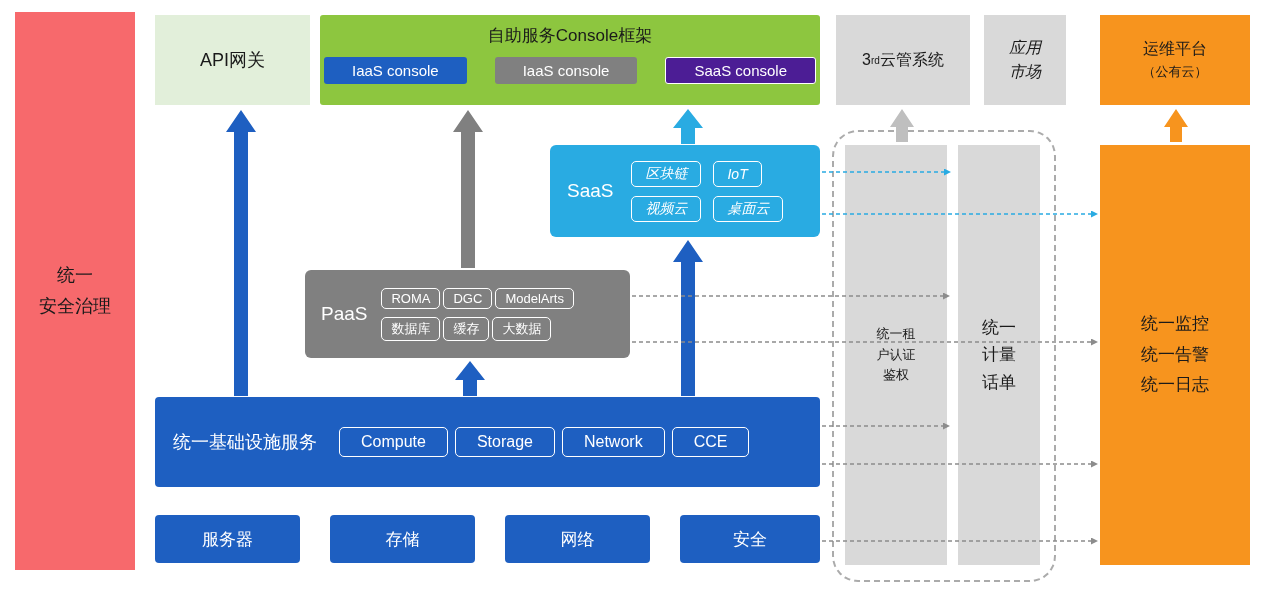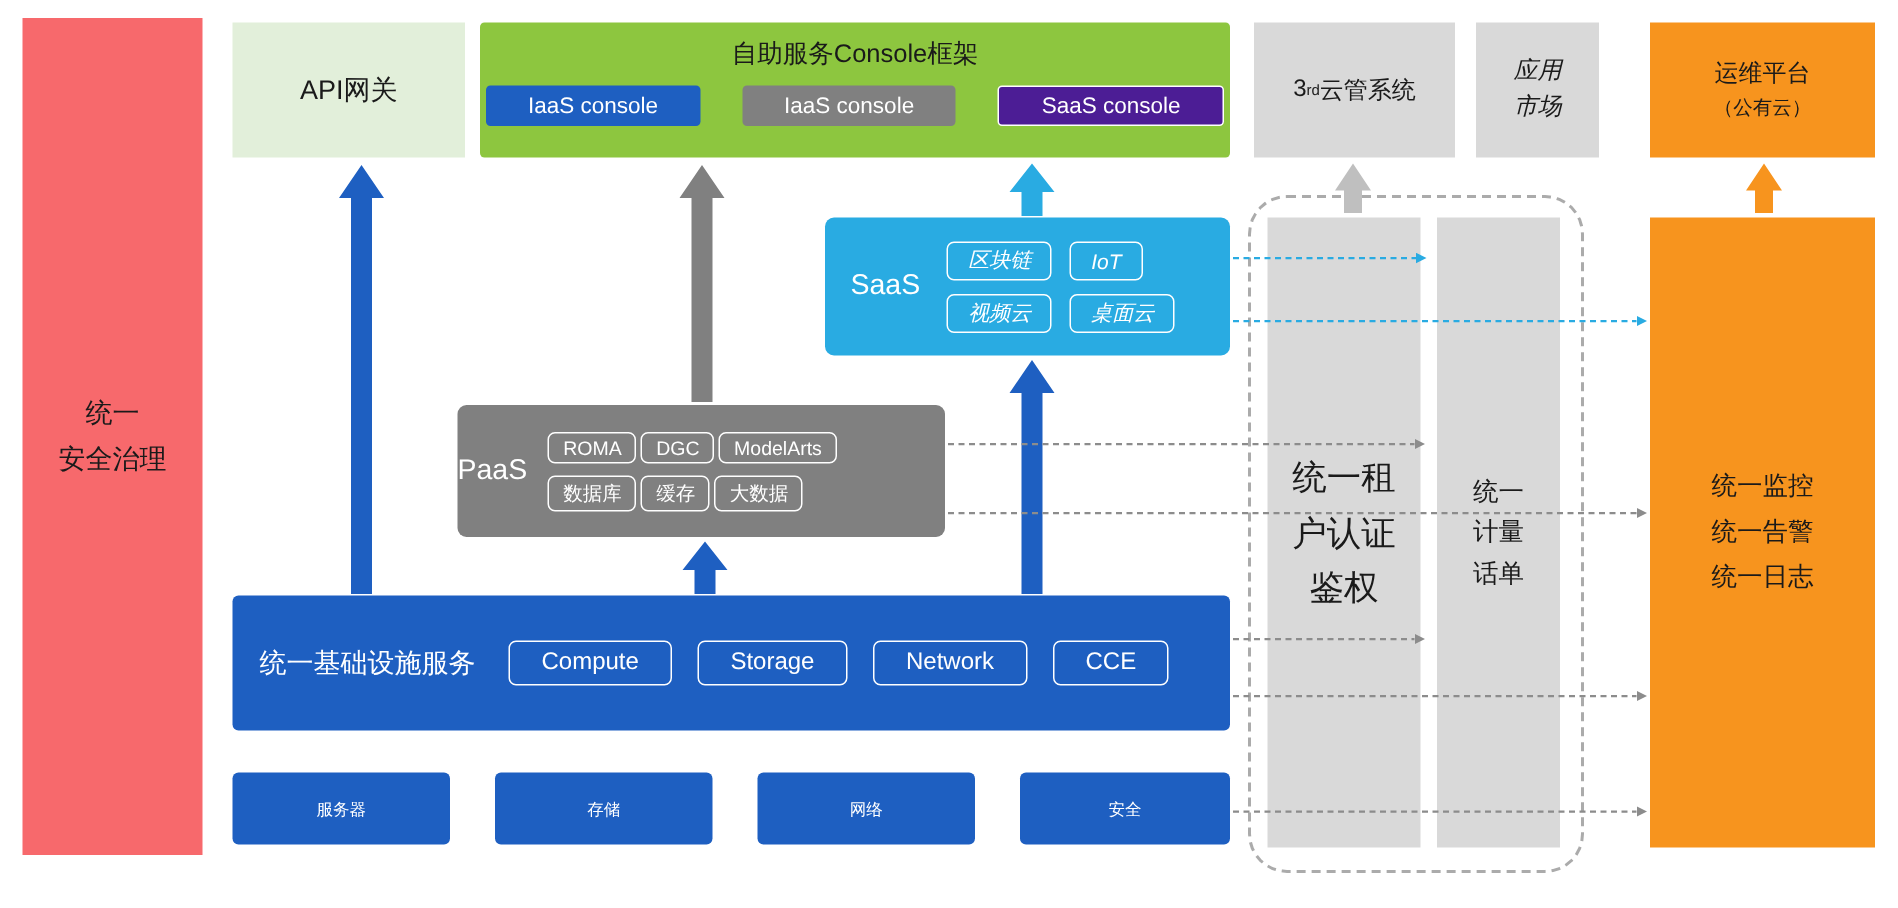--- a/index.html
+++ b/index.html
@@ -44,40 +44,40 @@
               display:flex; align-items:center; }
   .saas-label { font-size:19px; color:#fff; margin-left:17px; }
   .chip-grid { display:flex; flex-direction:column; gap:9px; margin-left:18px; }
   .chip-row  { display:flex; gap:12px; }
   .chip { border:1.5px solid #fff; border-radius:5px; color:#fff;
           display:flex; align-items:center; justify-content:center; }
   .saas-chip { font-size:14px; padding:3px 13px;font-style:italic; }
 
   .paas-box { left:305px; top:270px; width:325px; height:88px; border-radius:6px;
               display:flex; align-items:center; }
-  .paas-label { font-size:19px; color:#fff; }
+  .paas-label { font-size:19px; color:#fff; margin-left:16px; }
   .paas-chip { font-size:13px; padding:2px 9px; }
   .paas-grid { gap:8px; margin-left:14px; }
   .paas-row { gap:3px; }
 
   .infra-box { left:155px; top:397px; width:665px; height:90px; border-radius:4px;
                display:flex; align-items:center; }
   .infra-label { font-size:18px; color:#fff; margin-left:18px; }
-  .infra-chips { display:flex; gap:17px; margin-left:22px;justify-content:center; }
+  .infra-chips { display:flex; gap:7px; margin-left:22px;justify-content:center; }
   .infra-chip { font-size:16px; padding:5px 21px; }
 
-  .bottom-box { top:515px; height:48px; font-size:11px; color:#fff; border-radius:4px; }
+  .bottom-box { top:515px; height:48px; font-size:17px; color:#fff; border-radius:4px; }
   .b1 { left:155px; width:145px; }
   .b2 { left:330px; width:145px; }
   .b3 { left:505px; width:145px; }
   .b4 { left:680px; width:140px; }
 
   .dashed-group { left:832px; top:130px; width:224px; height:452px;
                   border:2px dashed #ABABAB; border-radius:26px; }
-  .auth-bar     { left:845px; top:145px; width:102px; height:420px; font-size:23px; line-height:1.6; }
+  .auth-bar     { left:845px; top:145px; width:102px; height:420px; font-size:13px; line-height:1.6; }
   .metering-bar { left:958px; top:145px; width:82px;  height:420px; font-size:17px; line-height:1.6; }
   .monitor-bar  { left:1100px; top:145px; width:150px; height:420px; font-size:17px; line-height:1.8;font-family:Liberation Serif, serif; }
 
   .overlay { position:absolute; left:0; top:0; width:1265px; height:605px;
              pointer-events:none; z-index:10; }
   .dash-gray { stroke:#8C8C8C; stroke-width:1.5; stroke-dasharray:4 3; fill:none; }
   .dash-cyan { stroke:#29ABE2; stroke-width:1.5; stroke-dasharray:4 3; fill:none; }
 </style>
 </head>
 <body>

